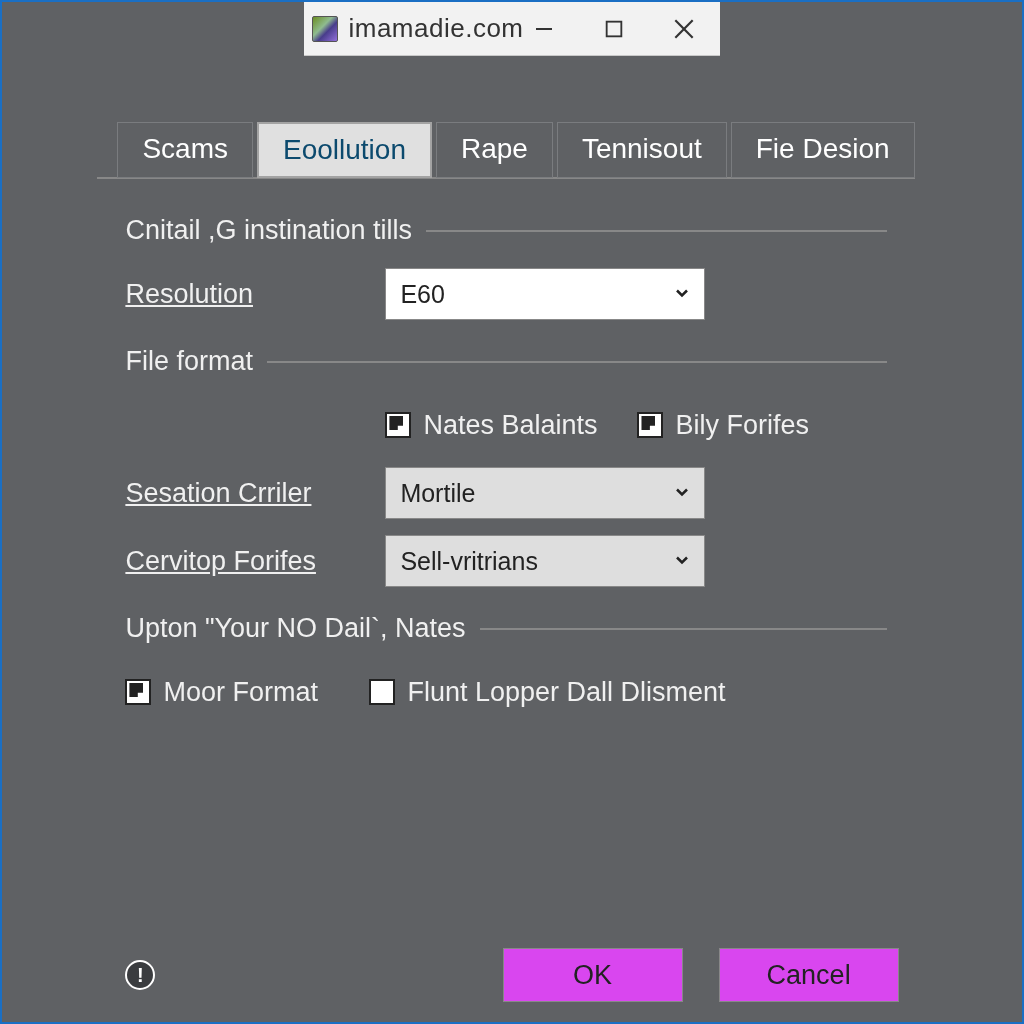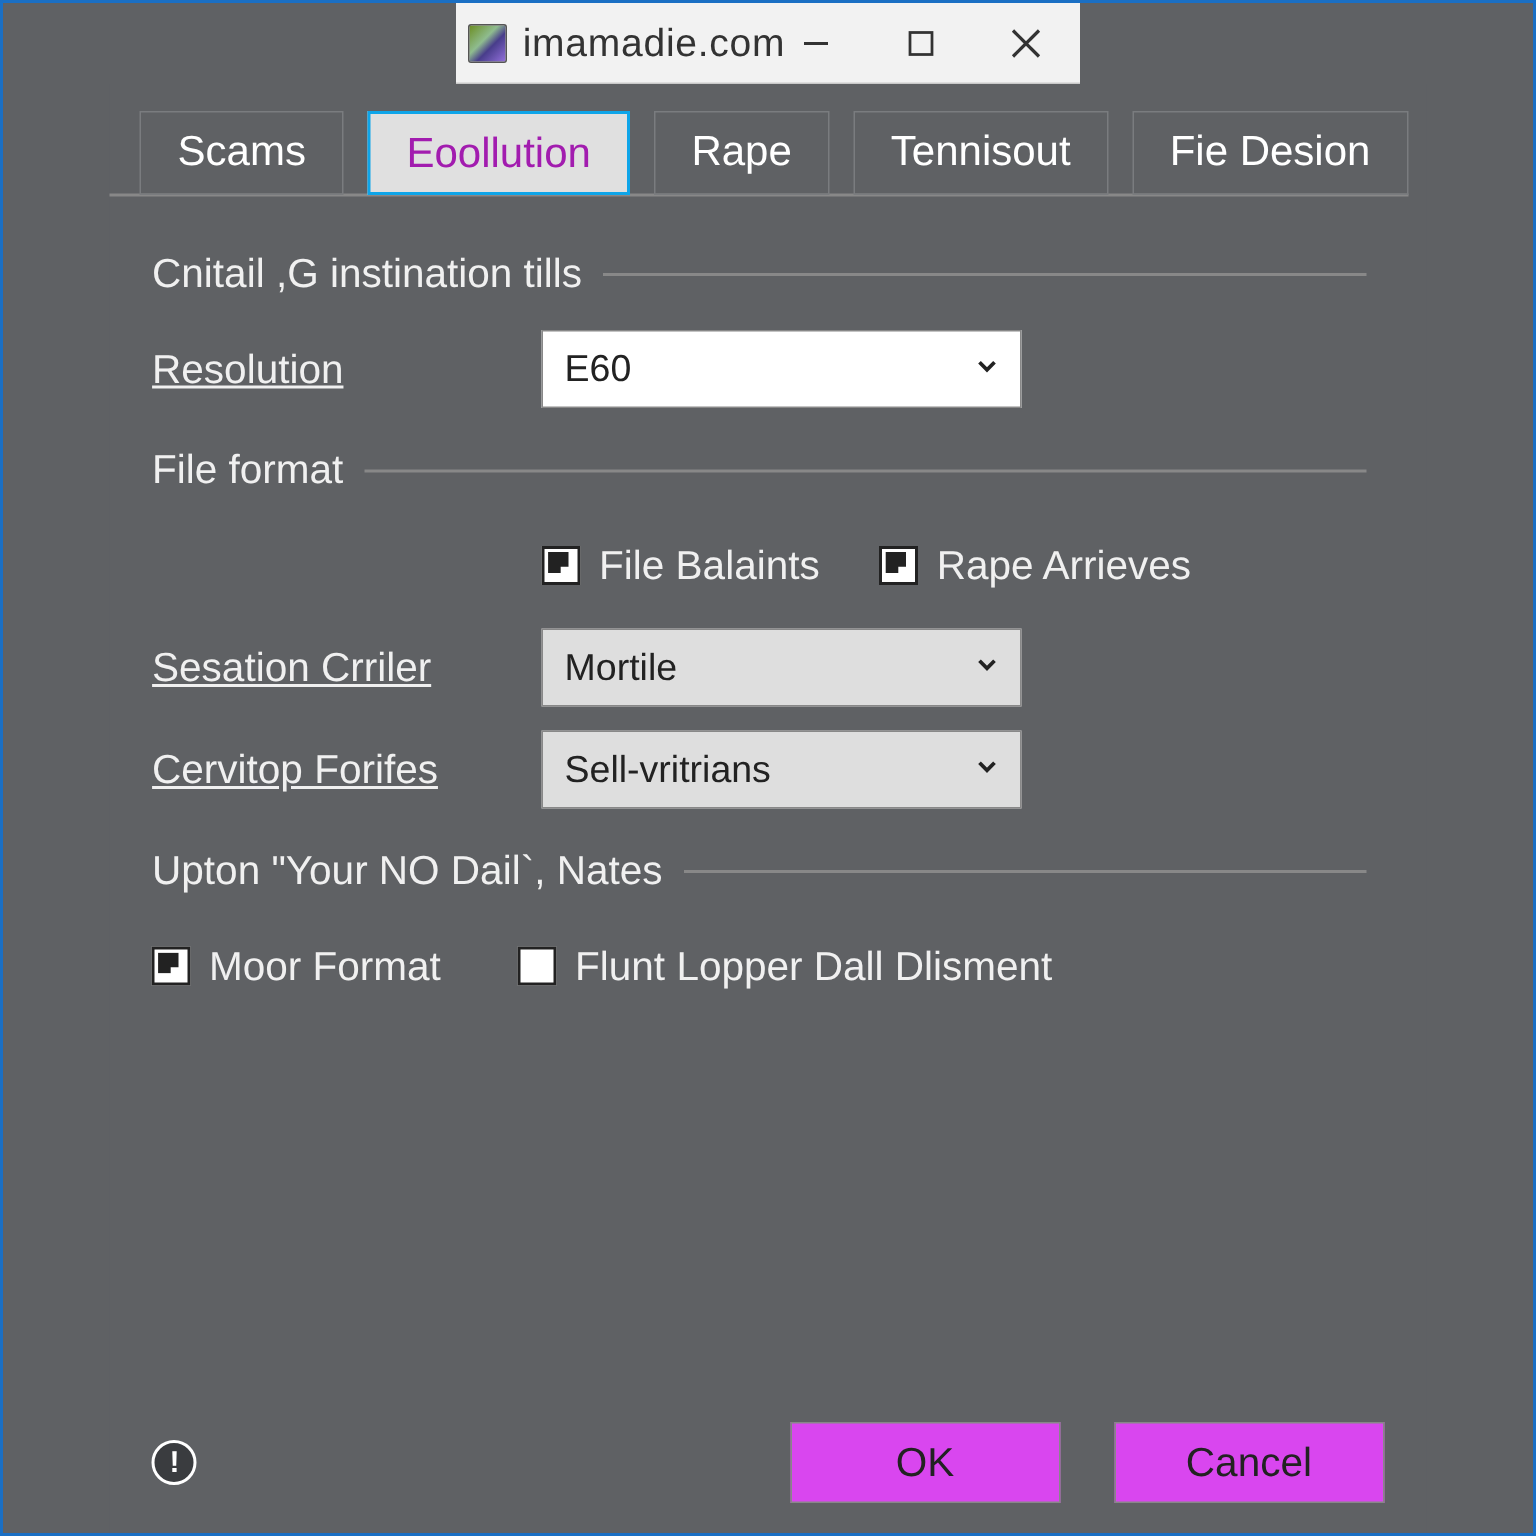--- a/index.html
+++ b/index.html
@@ -5,23 +5,23 @@
   * { box-sizing: border-box; margin: 0; padding: 0; }
   html, body { width: 1024px; height: 1024px; font-family: "Segoe UI", Tahoma, sans-serif; background: #fff; }
   .window { width: 1024px; height: 1024px; border: 2px solid #1a6fc4; background: #5f6164; display: flex; flex-direction: column; align-items: center; }
   .titlebar { height: 54px; background: #f2f2f2; display: flex; align-items: center; padding: 0 8px; border-bottom: 1px solid #c9c9c9; }
   .app-icon { width: 26px; height: 26px; background: linear-gradient(135deg, #6b8e23, #8fbc8f 40%, #483d8b 60%, #9370db); border: 1px solid #555; margin-right: 10px; border-radius: 2px; }
   .title-text { font-size: 26px; color: #333; flex: 1; letter-spacing: 0.5px; }
   .win-controls { display: flex; gap: 30px; align-items: center; margin-right: 8px; }
   .win-btn { width: 40px; height: 40px; display: flex; align-items: center; justify-content: center; }
   .win-btn svg { stroke: #333; stroke-width: 2; fill: none; }
   .content { flex: 1; background: #5f6164; padding: 18px 12px 0 0; position: relative; }
-  .tabs { display: flex; gap: 16px; padding-left: 20px; }
+  .tabs { display: flex; gap: 4px; padding-left: 20px; margin-top: 48px; }
   .tab { padding: 10px 24px; font-size: 28px; color: #fff; border: 1px solid transparent; }
-  .tab.active { background: #e0e0e0; color: #a21caf; border: 2px solid #0ea5e9; }
+  .tab.active { background: #e0e0e0; color: #0c4a6e; border: 2px solid #a3a3a3; }
   .tab:not(.active) { border: 1px solid #7a7c7f; }
   .tabline { border: none; border-top: 2px solid #888; margin-top: -1px; }
   .body { padding: 22px 28px 0 28px; color: #f0f0f0; font-size: 27px; }
   .group-header { display: flex; align-items: center; gap: 14px; margin: 14px 0 22px 0; }
   .group-header .line { flex: 1; height: 2px; background: #888; }
   .row { display: flex; align-items: center; margin: 16px 0; min-height: 52px; }
   .label { width: 260px; font-size: 27px; text-decoration: underline; }
   .controls-col { flex: 1; display: flex; align-items: center; gap: 40px; }
   .dropdown { position: relative; width: 320px; height: 52px; background: #fff; color: #222; display: flex; align-items: center; padding: 0 14px; font-size: 25px; border: 1px solid #888; }
   .dropdown.grey { background: #dedede; }
@@ -99,25 +99,25 @@
       <div class="group-header tight">
         <span>File format</span>
         <div class="line"></div>
       </div>
 
       <div class="row">
         <div class="spacer-left"></div>
         <div class="controls-col">
           <label class="check">
             <span class="checkbox checked"></span>
-            <span>File Balaints</span>
+            <span>Nates Balaints</span>
           </label>
           <label class="check">
             <span class="checkbox checked"></span>
-            <span>Rape Arrieves</span>
+            <span>Bily Forifes</span>
           </label>
         </div>
       </div>
 
       <div class="row">
         <div class="label">Sesation Crriler</div>
         <div class="controls-col">
           <div class="dropdown grey">
             <span>Mortile</span>
             <span class="chev">

